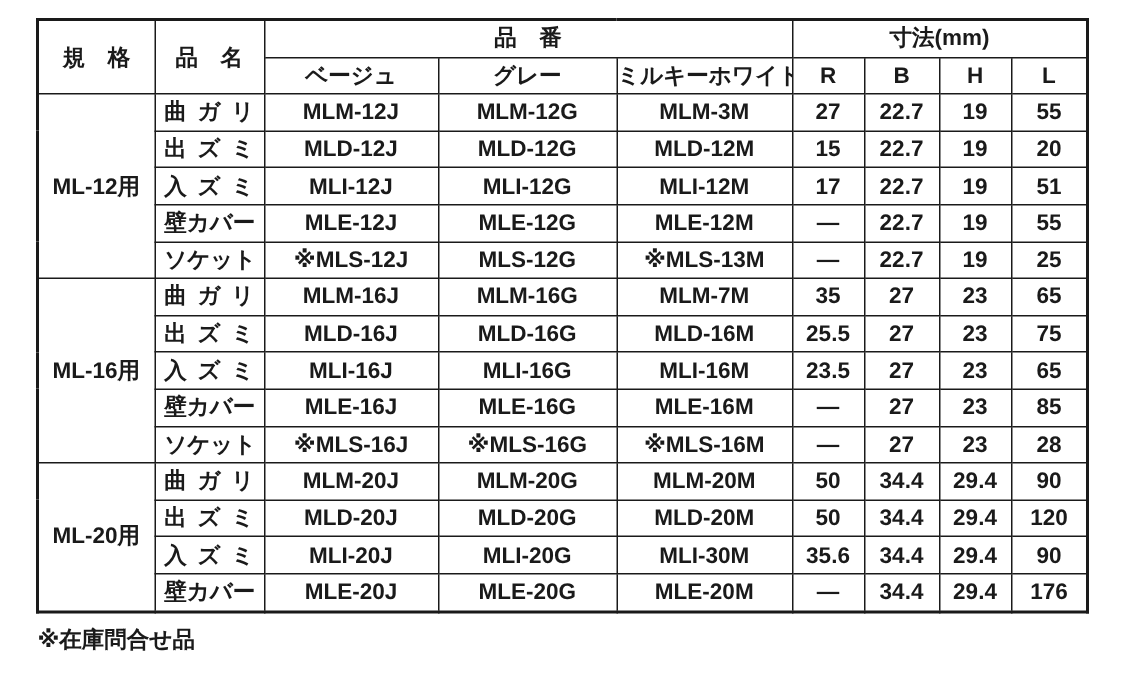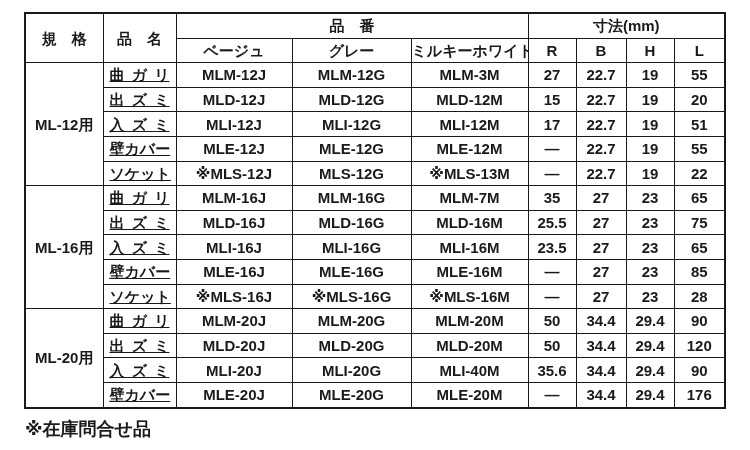--- a/index.html
+++ b/index.html
@@ -38,27 +38,26 @@
     vertical-align: middle;
     white-space: nowrap;
     overflow: hidden;
     line-height: 1;
   }
   table.spec td.name-cell {
     text-align: justify;
     text-align-last: justify;
     -moz-text-align-last: justify;
     padding: 0 6px;
-    text-decoration: underline;
   }
   .footnote {
     position: absolute;
     left: 25px;
     top: 417px;
-    font-size: 18px;
+    font-size: 15px;
     font-weight: bold;
     color: #1a1a1a;
     white-space: nowrap;
   }
 </style>
 </head>
 <body>
 
 <div class="sheet">
 
@@ -135,21 +134,21 @@
         <td>55</td>
       </tr>
       <tr>
         <td class="name-cell">ソケット</td>
         <td>※MLS-12J</td>
         <td>MLS-12G</td>
         <td>※MLS-13M</td>
         <td>—</td>
         <td>22.7</td>
         <td>19</td>
-        <td>22</td>
+        <td>25</td>
       </tr>
 
       <tr>
         <td rowspan="5">ML-16用</td>
         <td class="name-cell">曲ガリ</td>
         <td>MLM-16J</td>
         <td>MLM-16G</td>
         <td>MLM-7M</td>
         <td>35</td>
         <td>27</td>
@@ -215,21 +214,21 @@
         <td>MLD-20M</td>
         <td>50</td>
         <td>34.4</td>
         <td>29.4</td>
         <td>120</td>
       </tr>
       <tr>
         <td class="name-cell">入ズミ</td>
         <td>MLI-20J</td>
         <td>MLI-20G</td>
-        <td>MLI-40M</td>
+        <td>MLI-30M</td>
         <td>35.6</td>
         <td>34.4</td>
         <td>29.4</td>
         <td>90</td>
       </tr>
       <tr>
         <td class="name-cell">壁カバー</td>
         <td>MLE-20J</td>
         <td>MLE-20G</td>
         <td>MLE-20M</td>

